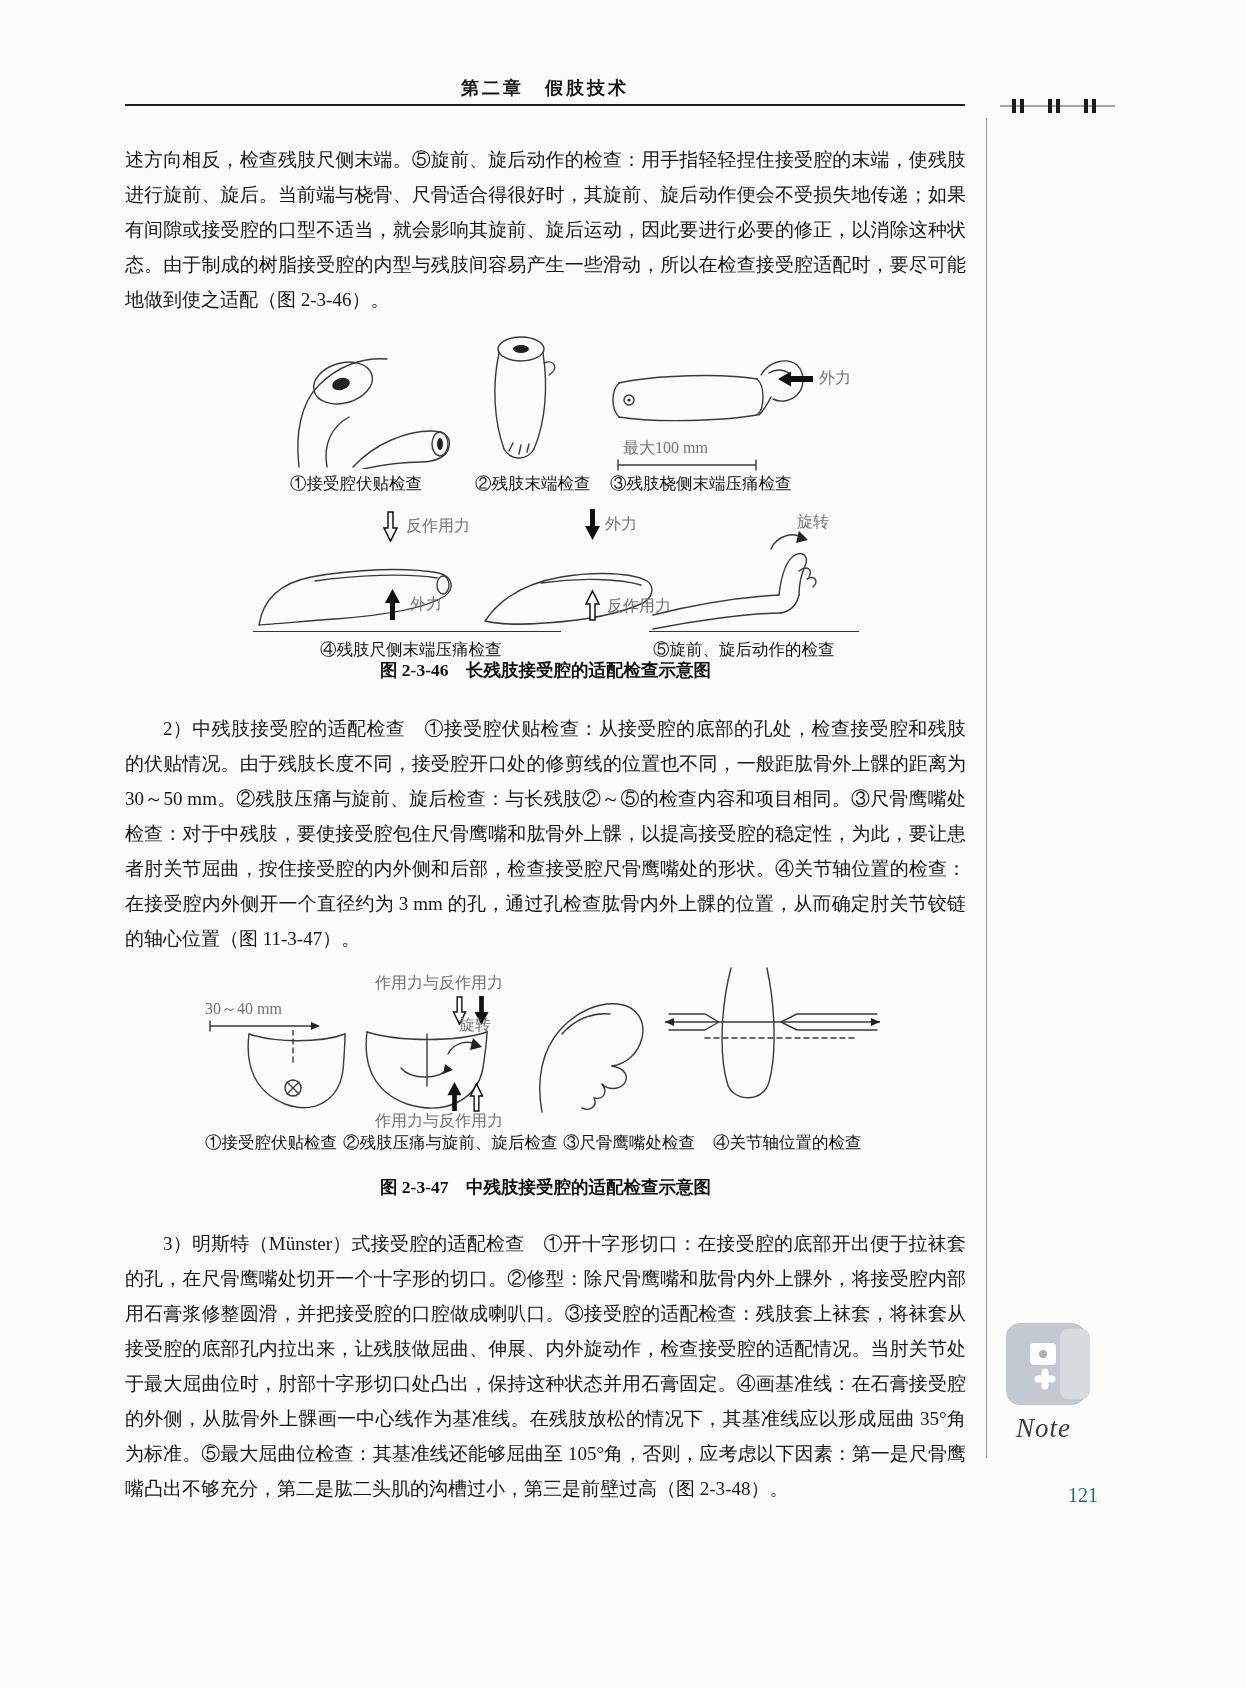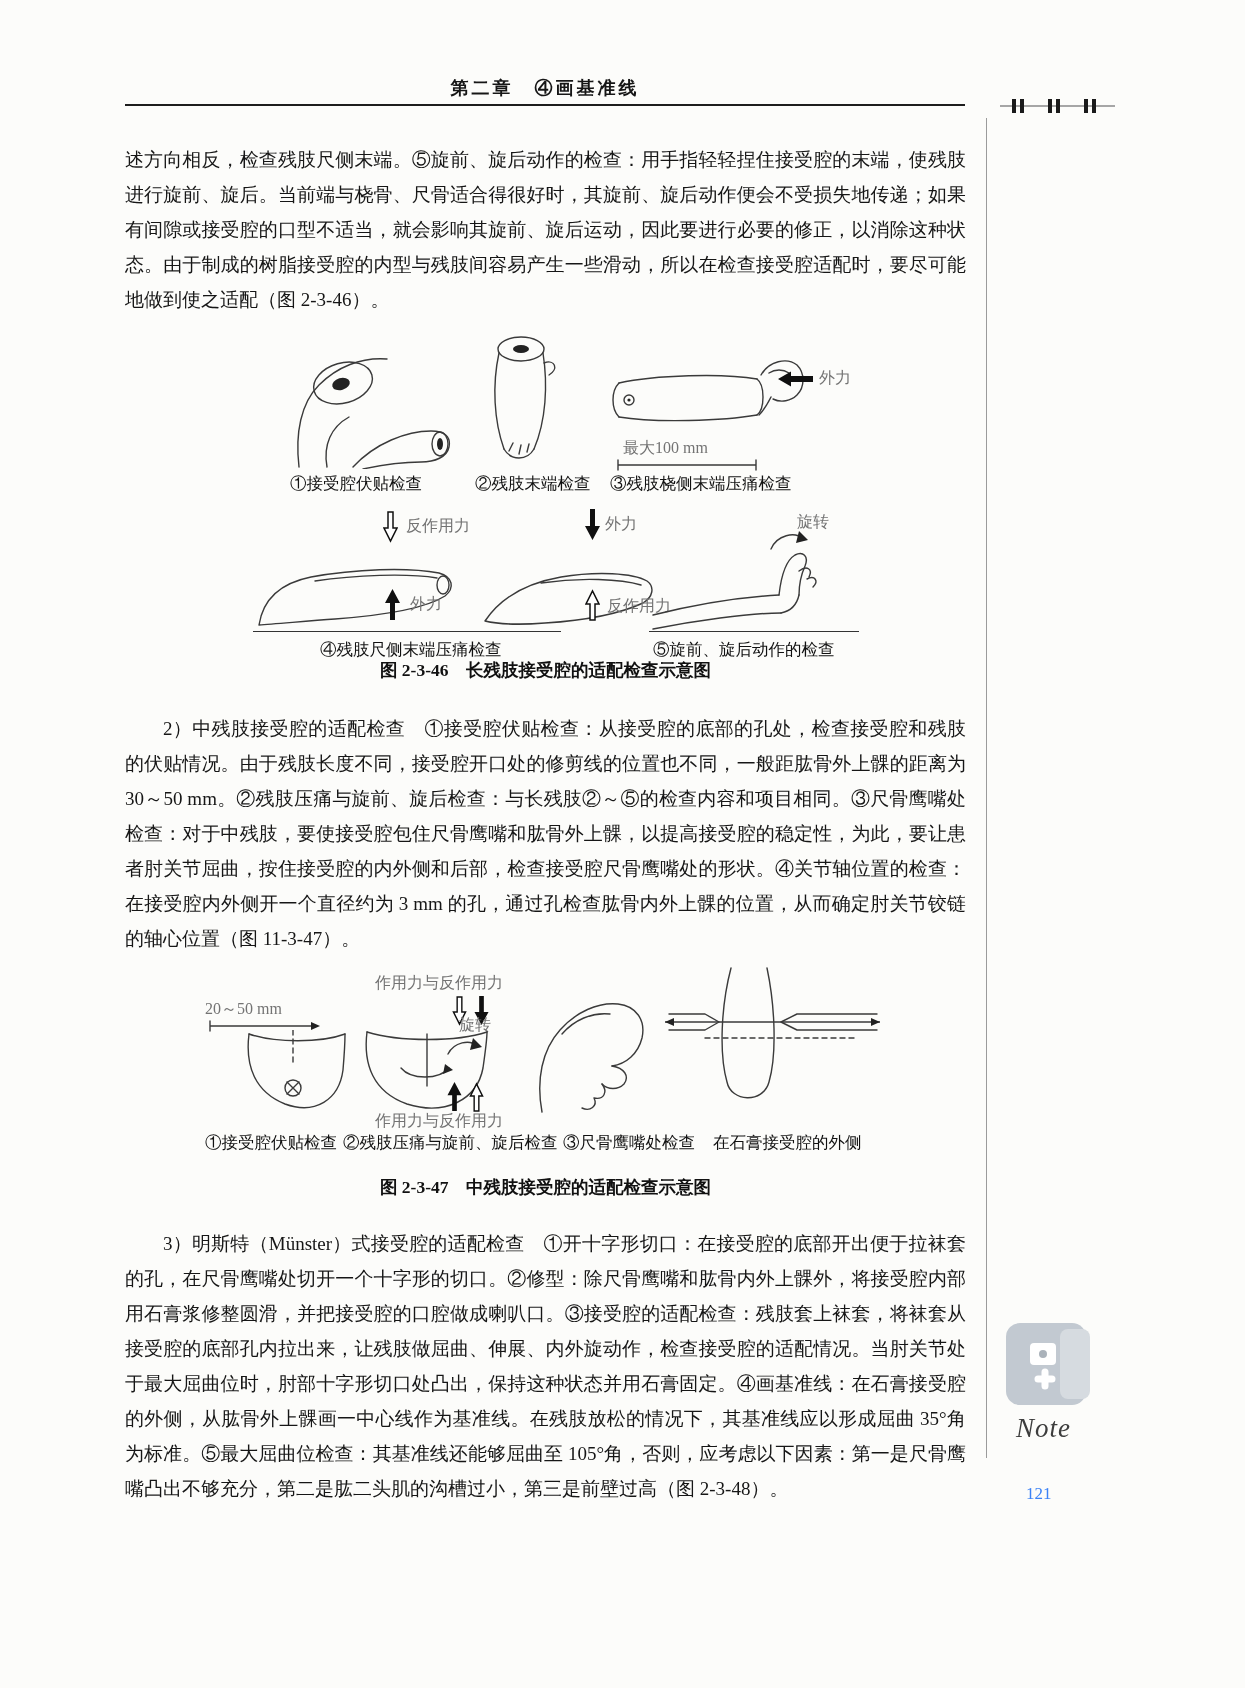--- a/index.html
+++ b/index.html
@@ -33,28 +33,28 @@
   .gline{ position:absolute; height:0; border-top:1.4px solid #333; }
   .ln{ fill:none; stroke:#3a3a3a; stroke-width:1.4; stroke-linecap:round; stroke-linejoin:round; }
   .fl{ fill:#222; stroke:none; }
   .as{ fill:#101010; stroke:none; }
   .ah{ fill:#ffffff; stroke:#101010; stroke-width:1.5; stroke-linejoin:miter; }
   .note-script{
     position:absolute; top:1413px; left:1016px; font-style:italic;
     font-size:27px; color:#3d3d3d; letter-spacing:1px;
     font-family:"Liberation Serif",serif;
   }
-  .page-number{ position:absolute; top:1484px; left:1026px; font-size:17px; color:#3b82f6; }
+  .page-number{ position:absolute; top:1484px; left:1068px; font-size:20px; color:#0f766e; }
 </style>
 </head>
 <body>
 
 <div class="page">
 
-  <div class="chapter-title">第二章　④画基准线</div>
+  <div class="chapter-title">第二章　假肢技术</div>
   <div class="header-rule"></div>
 
   <svg class="deco-marks" width="115" height="20" viewBox="0 0 115 20">
     <line x1="0" y1="10" x2="115" y2="10" stroke="#8a8a8a" stroke-width="1.5"></line>
     <rect x="12" y="3" width="4" height="14" fill="#1a1a1a"></rect>
       <rect x="20" y="3" width="4" height="14" fill="#1a1a1a"></rect>
     <rect x="48" y="3" width="4" height="14" fill="#1a1a1a"></rect>
       <rect x="56" y="3" width="4" height="14" fill="#1a1a1a"></rect>
     <rect x="84" y="3" width="4" height="14" fill="#1a1a1a"></rect>
       <rect x="92" y="3" width="4" height="14" fill="#1a1a1a"></rect>
@@ -170,21 +170,21 @@
     <div class="figure fig2">
 
       <span class="fig-label" style="left:250px;top:10px">作用力与反作用力</span>
       <svg class="arr" style="left:327px;top:32px" width="15" height="30" viewBox="0 0 15 32">
         <polygon class="ah" points="5,1 10,1 10,17 14,17 7.5,30 1,17 5,17"></polygon>
       </svg>
       <svg class="arr" style="left:349px;top:32px" width="15" height="30" viewBox="0 0 15 32">
         <polygon class="as" points="5,0 10,0 10,17 15,17 7.5,31 0,17 5,17"></polygon>
       </svg>
 
-      <span class="fig-label" style="left:80px;top:36px">20～50 mm</span>
+      <span class="fig-label" style="left:80px;top:36px">30～40 mm</span>
       <svg class="sk" style="left:84px;top:56px" width="112" height="12" viewBox="0 0 112 12">
         <path class="ln" d="M1,1 L1,11 M1,6 L102,6"></path>
         <polygon class="fl" points="102,2 111,6 102,10"></polygon>
       </svg>
 
       <span class="fig-label" style="left:334px;top:52px">旋转</span>
       <svg class="arr" style="left:318px;top:70px" width="40" height="26" viewBox="0 0 40 26">
         <path class="ln" d="M5,20 C11,8 27,5 34,12"></path>
         <polygon class="fl" points="30,4 39,13 27,16"></polygon>
       </svg>
@@ -226,21 +226,21 @@
         <polygon class="as" points="5,31 10,31 10,14 15,14 7.5,0 0,14 5,14"></polygon>
       </svg>
       <svg class="arr" style="left:344px;top:118px" width="15" height="30" viewBox="0 0 15 32">
         <polygon class="ah" points="5,31 10,31 10,15 14,15 7.5,2 1,15 5,15"></polygon>
       </svg>
       <span class="fig-label" style="left:250px;top:148px">作用力与反作用力</span>
 
       <span class="fig-cap" style="left:80px;top:170px">①接受腔伏贴检查</span>
       <span class="fig-cap" style="left:218px;top:170px">②残肢压痛与旋前、旋后检查</span>
       <span class="fig-cap" style="left:438px;top:170px">③尺骨鹰嘴处检查</span>
-      <span class="fig-cap" style="left:588px;top:170px">在石膏接受腔的外侧</span>
+      <span class="fig-cap" style="left:588px;top:170px">④关节轴位置的检查</span>
 
       <div class="fig-title" style="top:206px">图 2-3-47　中残肢接受腔的适配检查示意图</div>
     </div>
 
     <p class="para indent">3）明斯特（Münster）式接受腔的适配检查　①开十字形切口：在接受腔的底部开出便于拉袜套的孔，在尺骨鹰嘴处切开一个十字形的切口。②修型：除尺骨鹰嘴和肱骨内外上髁外，将接受腔内部用石膏浆修整圆滑，并把接受腔的口腔做成喇叭口。③接受腔的适配检查：残肢套上袜套，将袜套从接受腔的底部孔内拉出来，让残肢做屈曲、伸展、内外旋动作，检查接受腔的适配情况。当肘关节处于最大屈曲位时，肘部十字形切口处凸出，保持这种状态并用石膏固定。④画基准线：在石膏接受腔的外侧，从肱骨外上髁画一中心线作为基准线。在残肢放松的情况下，其基准线应以形成屈曲 35°角为标准。⑤最大屈曲位检查：其基准线还能够屈曲至 105°角，否则，应考虑以下因素：第一是尺骨鹰嘴凸出不够充分，第二是肱二头肌的沟槽过小，第三是前壁过高（图 2-3-48）。</p>
 
   </div>
 
   <svg style="position:absolute;left:1002px;top:1315px" width="95" height="95" viewBox="0 0 95 95">
     <rect x="4" y="8" width="80" height="82" rx="14" fill="#c2c9d1"></rect>

